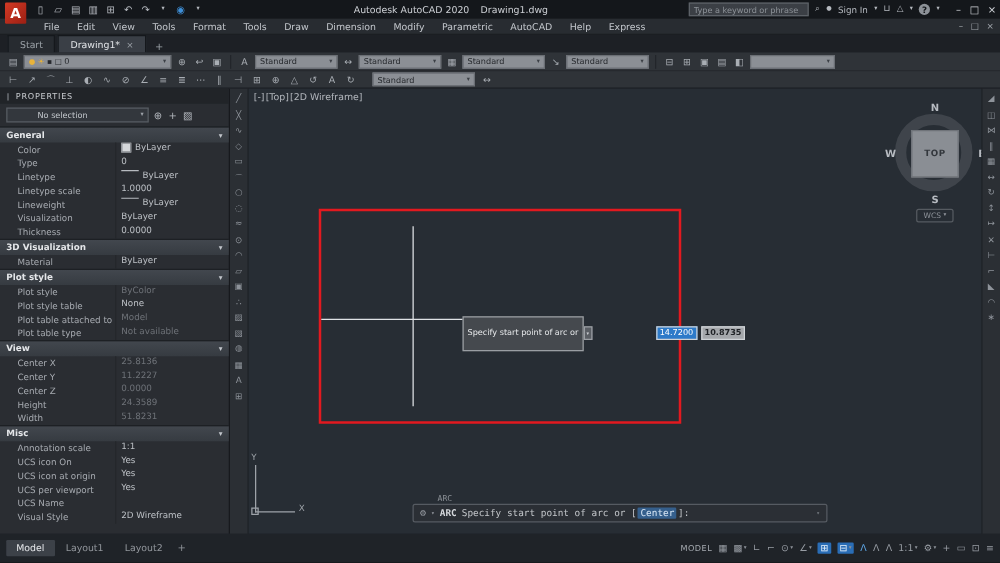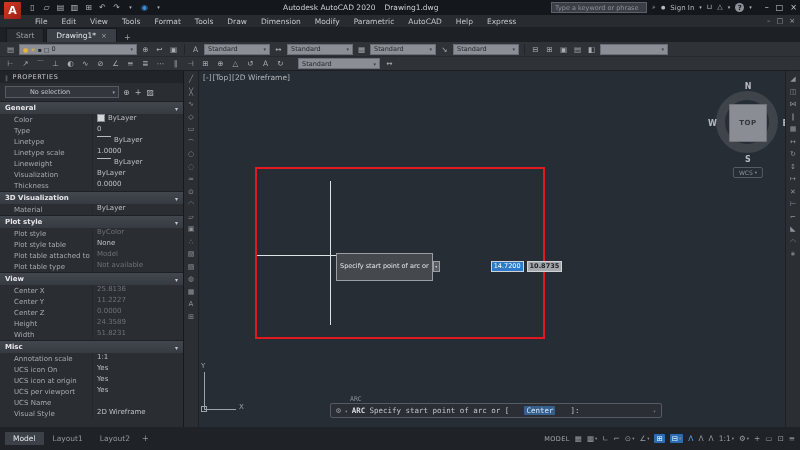--- a/index.html
+++ b/index.html
@@ -72,21 +72,21 @@
   .vl.w{left:0;top:50%;transform:translateY(-50%);}
   .vl.e{right:0;top:50%;transform:translateY(-50%);}
   .vtop{position:absolute;left:21px;top:21px;width:38px;height:38px;background:#8a8e94;border:1px solid #6f7379;color:#33373c;font-size:7px;font-weight:bold;display:flex;align-items:center;justify-content:center;box-sizing:border-box;letter-spacing:.5px;}
   .wcs{position:absolute;left:50%;transform:translateX(-50%);top:84px;height:9px;line-height:8px;border:1px solid #565b61;border-radius:2px;color:#8f949b;font-size:6px;padding:0 5px;display:flex;align-items:center;gap:2px;}
 
   .redrect{position:absolute;left:56px;top:96px;width:290px;height:172px;border:2px solid #e2191f;box-sizing:border-box;}
   .ch-v{position:absolute;left:131px;top:110px;width:1px;height:144px;background:#dfe2e5;}
   .ch-h{position:absolute;left:58px;top:184px;width:145px;height:1px;background:#dfe2e5;}
 
   .dyn{position:absolute;left:137px;top:190px;display:flex;align-items:center;gap:3px;height:11px;}
-  .dyn .lbl{background:#45494e;border:1px solid #9a9ea3;color:#e6e8ea;font-size:6.5px;height:28px;line-height:9px;padding:0 3px;display:flex;align-items:center;box-sizing:border-box;}
+  .dyn .lbl{background:#45494e;border:1px solid #9a9ea3;color:#e6e8ea;font-size:6.5px;height:28px;line-height:9px;padding:0 3px;display:flex;align-items:center;box-sizing:border-box;margin-left:34px;}
   .dyn .dd{width:7px;height:11px;background:#5a5e64;border:1px solid #9a9ea3;box-sizing:border-box;margin-left:-3px;font-size:4px;color:#cdd0d4;display:flex;align-items:center;justify-content:center;}
   .dyn .fld{height:11px;line-height:9px;font-size:6.5px;padding:0 2px;border:1px solid #cfd3d7;box-sizing:border-box;display:flex;align-items:center;}
   .dyn .fld.blue{background:#2d7ac9;color:#ffffff;margin-left:48px;}
   .dyn .fld.gray{background:#a4a7ab;color:#202327;font-weight:bold;}
 
   .ucs-y{position:absolute;left:5px;top:301px;width:1px;height:38px;background:#9ea3a9;}
   .ucs-x{position:absolute;left:5px;top:338px;width:32px;height:1px;background:#9ea3a9;}
   .ucs-box{position:absolute;left:2px;top:335px;width:6px;height:6px;border:1px solid #9ea3a9;box-sizing:border-box;}
   .ucs-ylab{position:absolute;left:2px;top:291px;font-size:7px;color:#9ea3a9;}
   .ucs-xlab{position:absolute;left:40px;top:332px;font-size:7px;color:#9ea3a9;}
@@ -520,21 +520,21 @@
     <div class="ucs-box"></div>
     <span class="ucs-ylab">Y</span>
     <span class="ucs-xlab">X</span>
 
     <span class="cmd-echo">ARC</span>
 
     <div class="cmdbar">
       <span class="wrench">⚙</span>
       <span style="font-size:5px;color:#9599a0;">▾</span>
       <span class="cmdname">ARC</span>
-      <span style="display:inline-flex;align-items:center;gap:15px;">
+      <span style="display:inline-flex;align-items:center;gap:1px;">
         <span>Specify start point of arc or [</span>
           <span class="opt">Center</span>
           <span>]:</span>
       </span>
       <span class="endcaret">▾</span>
     </div>
   </div>
 
   <div class="statusbar">
     <div id="layout-tabs" style="display:flex;align-items:center;gap:1px;">

